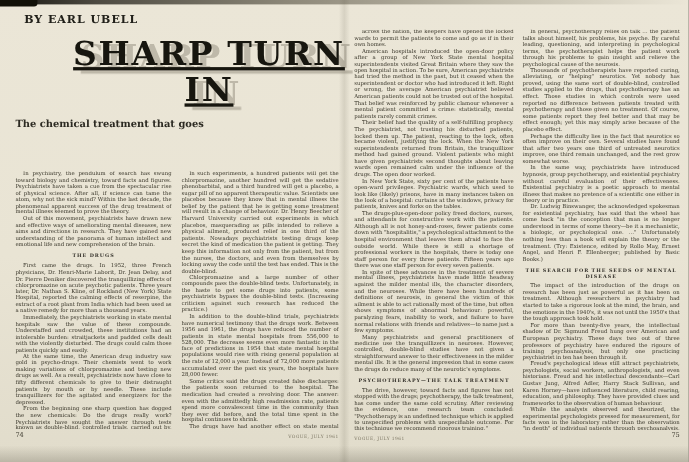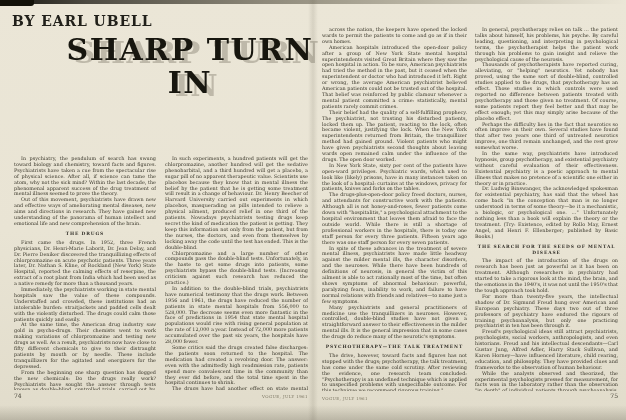--- a/index.html
+++ b/index.html
@@ -16,30 +16,30 @@
   .corner-blot{position:absolute;top:0;left:0;width:34px;height:6px;background:#121108;border-radius:0 0 3px 0;}
   .gutter{
     position:absolute;left:308px;top:0;width:10px;height:100%;
     background:linear-gradient(90deg,rgba(90,85,68,0) 0%,rgba(90,85,68,.14) 50%,rgba(90,85,68,0) 100%);
   }
   .bottom-shade{
     position:absolute;bottom:0;left:0;width:100%;height:15px;
     background:linear-gradient(180deg,rgba(88,84,70,0) 0%,rgba(88,84,70,.28) 100%);
   }
   .byline{
-    position:absolute;left:12px;top:13px;
-    font-size:14px;font-weight:bold;letter-spacing:.9px;color:#21201a;white-space:nowrap;
+    position:absolute;left:22px;top:13px;
+    font-size:10px;font-weight:bold;letter-spacing:.9px;color:#21201a;white-space:nowrap;
   }
   .title{
     position:absolute;left:62px;top:33px;width:256px;margin:0;
     text-align:center;font-size:30px;line-height:33px;font-weight:bold;
     letter-spacing:1.5px;color:#17160f;
     text-shadow:7px 3px 0 rgba(96,91,75,.32);
   }
-  .title span{display:block;}
+  .title span{display:block;text-decoration:underline;}
   .subtitle{
     position:absolute;left:14px;top:108px;width:200px;margin:0;
     font-size:9px;line-height:11px;font-weight:bold;color:#2c2a22;
   }
   .subtitle span{display:block;}
   .col{
     position:absolute;text-align:justify;font-size:4.9px;line-height:5.9px;
     color:#373428;overflow:hidden;
     -webkit-hyphens:none;hyphens:none;word-spacing:-0.2px;
   }
@@ -68,20 +68,21 @@
   <div class="gutter"></div>
   <div class="bottom-shade"></div>
 
   <div class="byline">BY EARL UBELL</div>
 
   <h1 class="title">
     <span>SHARP TURN IN</span>
   </h1>
 
   <h2 class="subtitle">
+    <span>The chemical treatment that goes</span>
   </h2>
 
   <div class="col col-1">
       <p class="para">In psychiatry, the pendulum of search has swung toward biology and chemistry, toward facts and figures. Psychiatrists have taken a cue from the spectacular rise of physical science. After all, if science can tame the atom, why not the sick mind? Within the last decade, the phenomenal apparent success of the drug treatment of mental illness seemed to prove the theory.</p>
       <p class="para">Out of this movement, psychiatrists have drawn new and effective ways of ameliorating mental diseases, new aims and directions in research. They have gained new understanding of the panorama of human intellect and emotional life and new comprehension of the brain.</p>
       <h4 class="heading">THE DRUGS</h4>
       <p class="para">First came the drugs. In 1952, three French physicians, Dr. Henri-Marie Laborit, Dr. Jean Delay, and Dr. Pierre Deniker discovered the tranquillizing effects of chlorpromazine on acute psychotic patients. Three years later, Dr. Nathan S. Kline, of Rockland (New York) State Hospital, reported the calming effects of reserpine, the extract of a root plant from India which had been used as a native remedy for more than a thousand years.</p>
       <p class="para">Immediately, the psychiatrists working in state mental hospitals saw the value of these compounds. Understaffed and crowded, these institutions had an intolerable burden: straitjackets and padded cells dealt with the violently disturbed. The drugs could calm those patients quickly and easily.</p>
       <p class="para">At the same time, the American drug industry saw gold in psycho-drugs. Their chemists went to work making variations of chlorpromazine and testing new drugs as well. As a result, psychiatrists now have close to fifty different chemicals to give to their distraught patients by mouth or by needle. These include tranquillizers for the agitated and energizers for the depressed.</p>
       <p class="para">From the beginning one sharp question has dogged the new chemicals: Do the drugs really work? Psychiatrists have sought the answer through tests known as double-blind, controlled trials, carried out by, among others, the Veterans Administration.</p>

